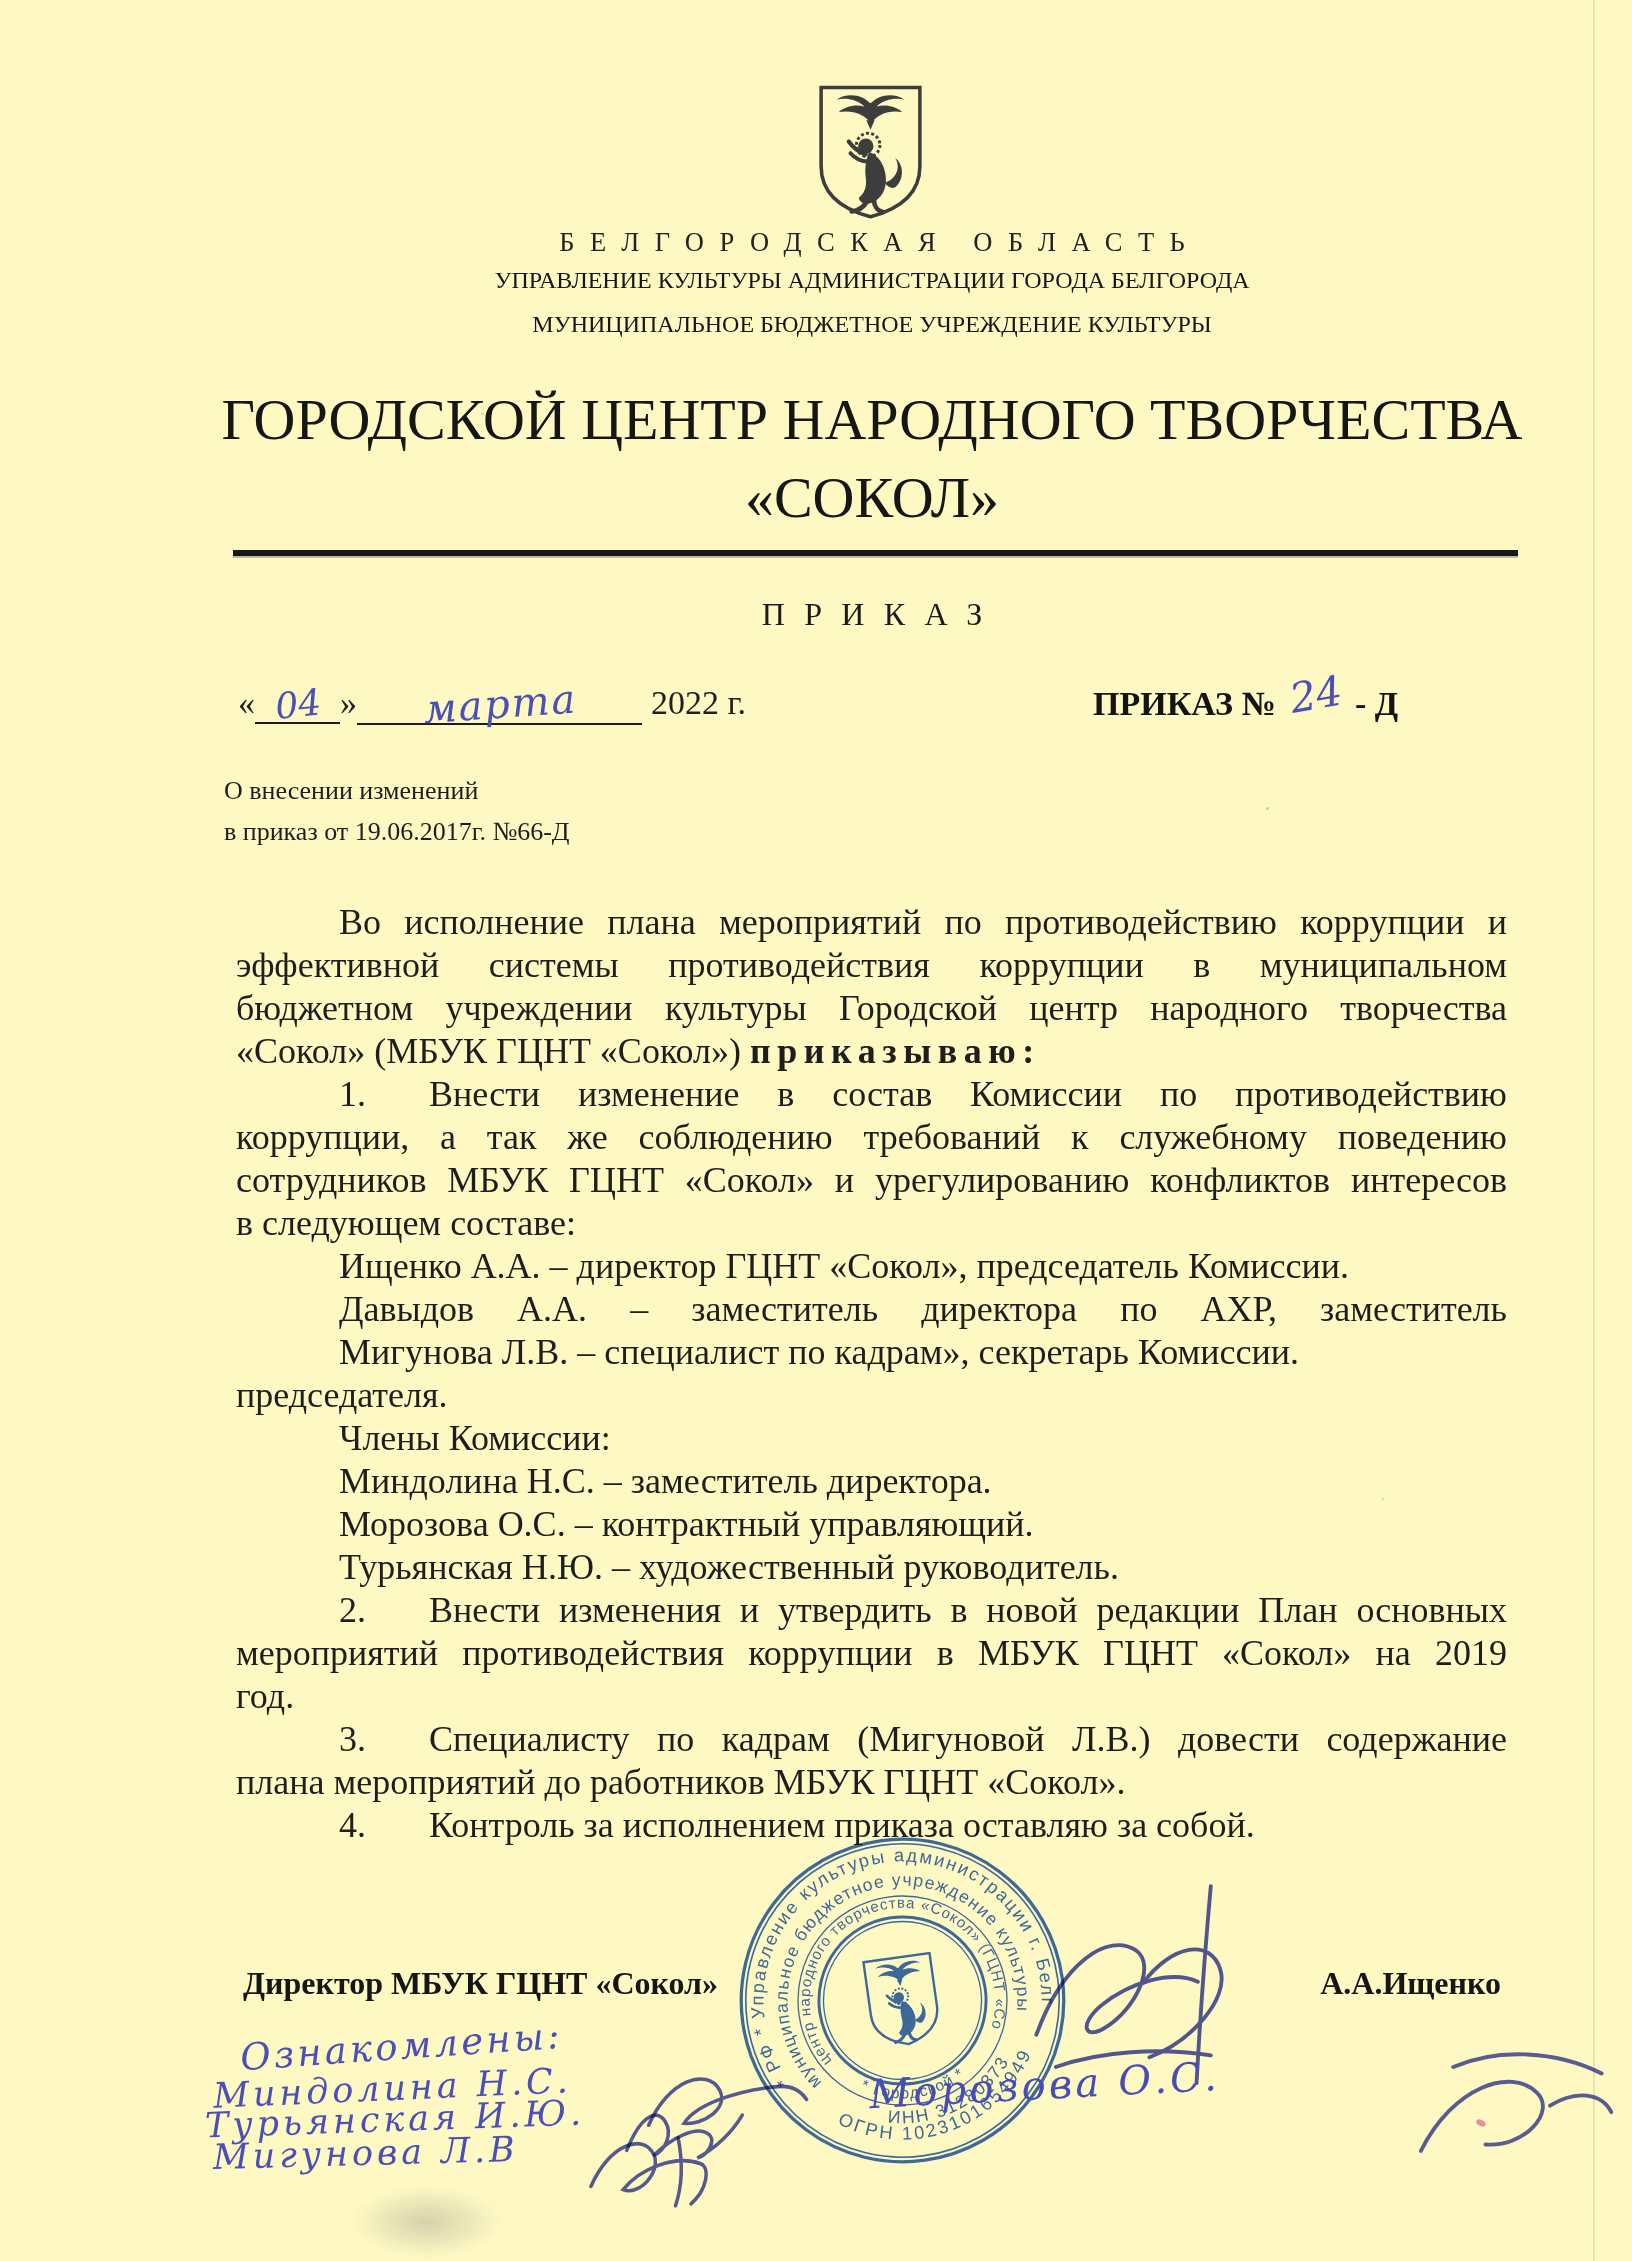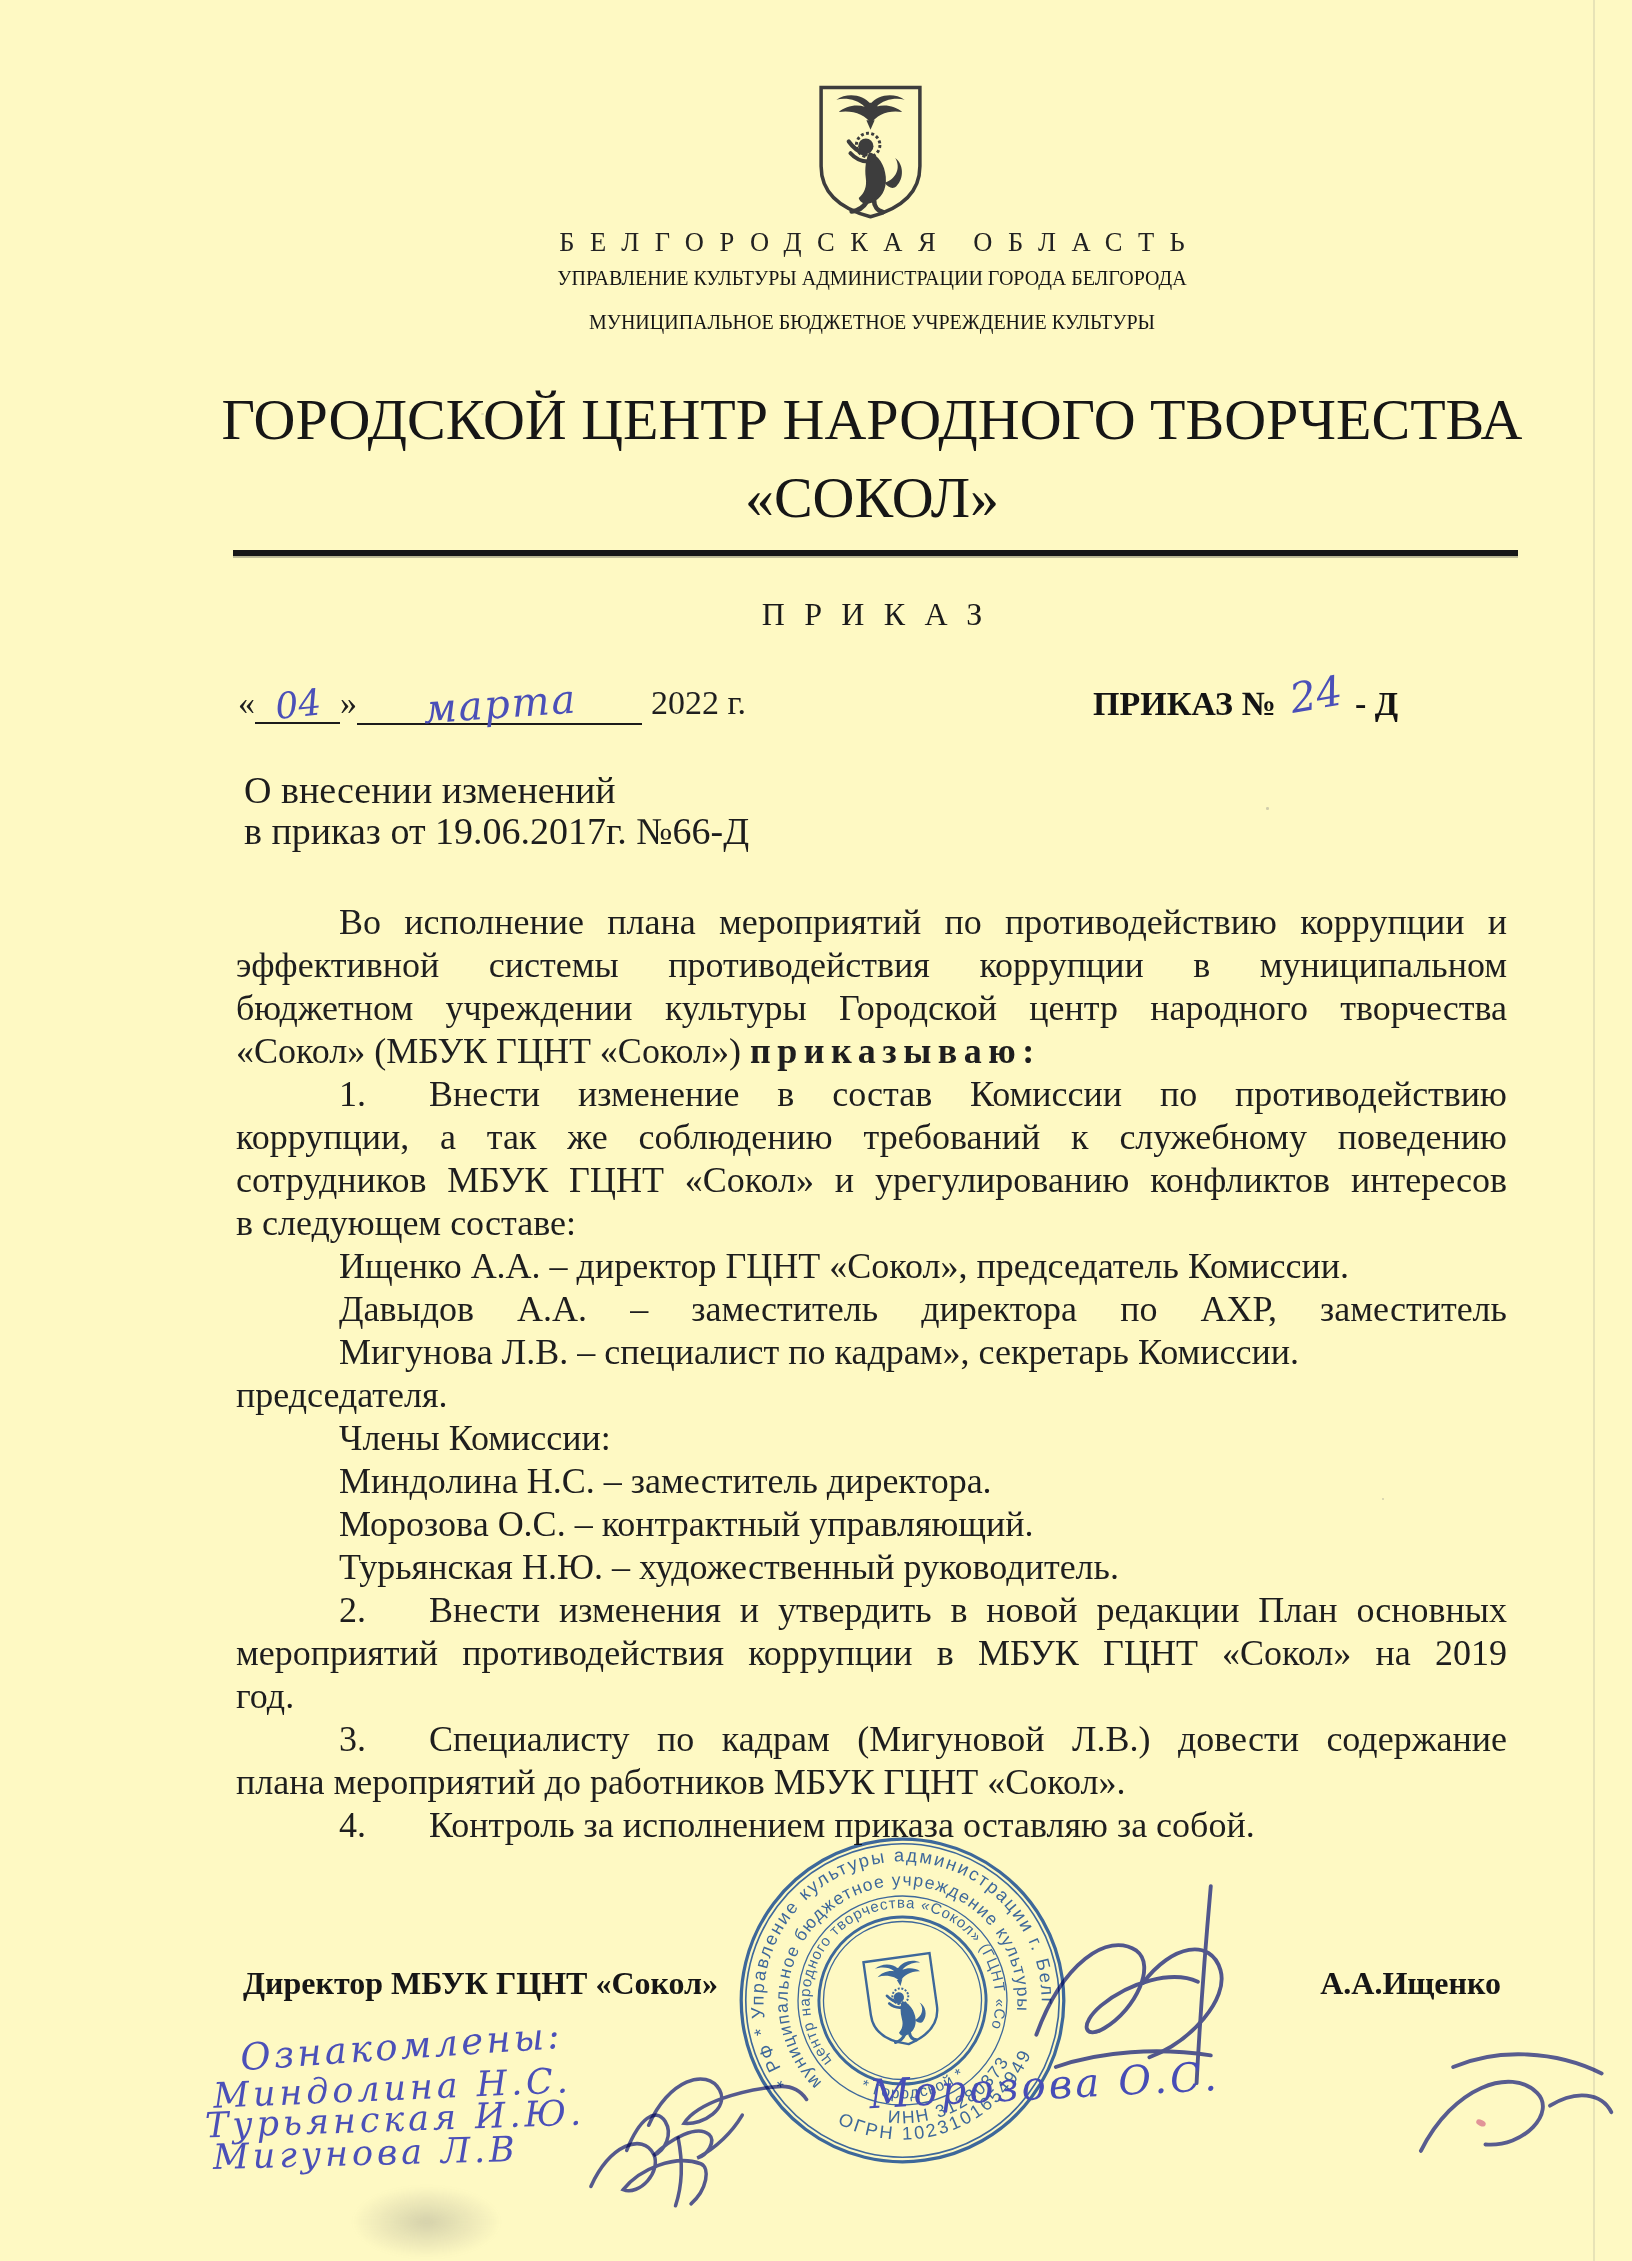--- a/index.html
+++ b/index.html
@@ -3,40 +3,40 @@
 <meta charset="utf-8">
 <style>
   html,body{margin:0;padding:0;background:#e8e8e6;}
   .page{position:relative;width:1633px;height:2261px;margin:0 auto;background:#fef9c3;
         font-family:"Liberation Serif","DejaVu Serif",serif;color:#1f1f1f;overflow:hidden;}
   .abs{position:absolute;}
   .ctr{left:194px;width:1356px;text-align:center;}
 
   
   .region{top:227px;font-size:26.5px;letter-spacing:15.5px;text-indent:15.5px;color:#222;}
-  .orgline{font-size:20px;color:#161616;}
+  .orgline{font-size:24px;color:#161616;}
   .cname{font-size:58px;color:#161616;}
 
   .rule{left:233px;top:550px;width:1285px;height:5.8px;background:#171717;box-shadow:0 1.9px 0 rgba(60,60,60,.35);}
 
   .ordertitle{top:596px;font-size:32px;letter-spacing:19.4px;text-indent:19.4px;color:#1b1b1b;}
 
   
   .daterow{left:238px;top:677px;font-size:34px;white-space:nowrap;}
   .u{display:inline-block;border-bottom:2.6px solid #1c1c1c;text-align:center;vertical-align:baseline;}
   .du{width:85px;} .mu{width:285px;}
   .hand{font-family:"DejaVu Serif","Liberation Serif",serif;font-style:italic;color:#4b50b8;}
   .dayhand{display:inline-block;font-size:36px;transform:rotate(-6deg) translateY(2.6px);}
   .monthhand{display:inline-block;font-size:40px;transform:rotate(-4deg) translateY(3.9px);letter-spacing:1.9px;}
   .yr{margin-left:9px;}
   .ordnum{left:1093px;top:677px;font-size:34px;font-weight:bold;white-space:nowrap;color:#141414;}
   .numhand{display:inline-block;font-size:41px;font-weight:normal;transform:rotate(-10deg) translateY(-6.5px);margin:0 11.6px 0 15.5px;}
 
   
-  .subject{left:244px;top:770px;font-size:38px;line-height:41px;color:#1d1d1d;}
+  .subject{left:224px;top:770px;font-size:26px;line-height:41px;color:#1d1d1d;}
 
   
   .bodyblock{left:236px;top:901px;width:1271px;font-size:36px;color:#1e1e1e;}
   .bl{height:43px;line-height:43px;}
   .bl.just{text-align:justify;text-align-last:justify;}
   .bl.ind{padding-left:103px;}
   .num{display:inline-block;width:90px;}
   .bsp{font-weight:bold;letter-spacing:6.5px;}
 
   

